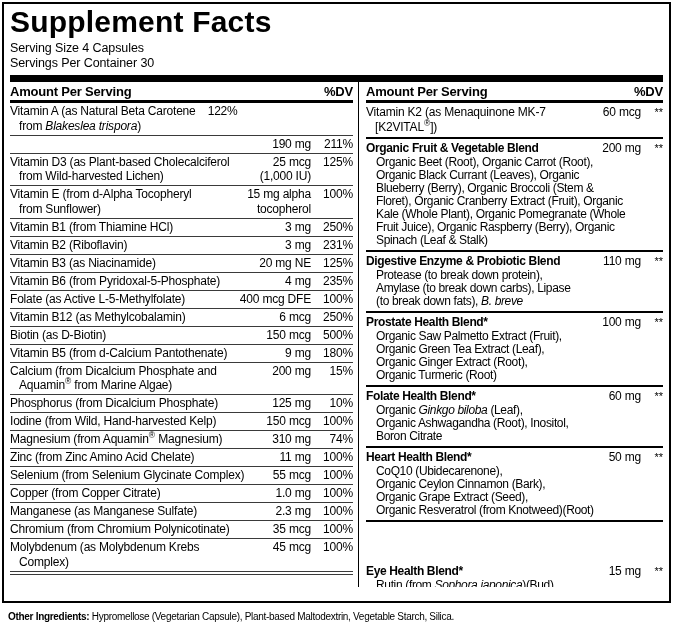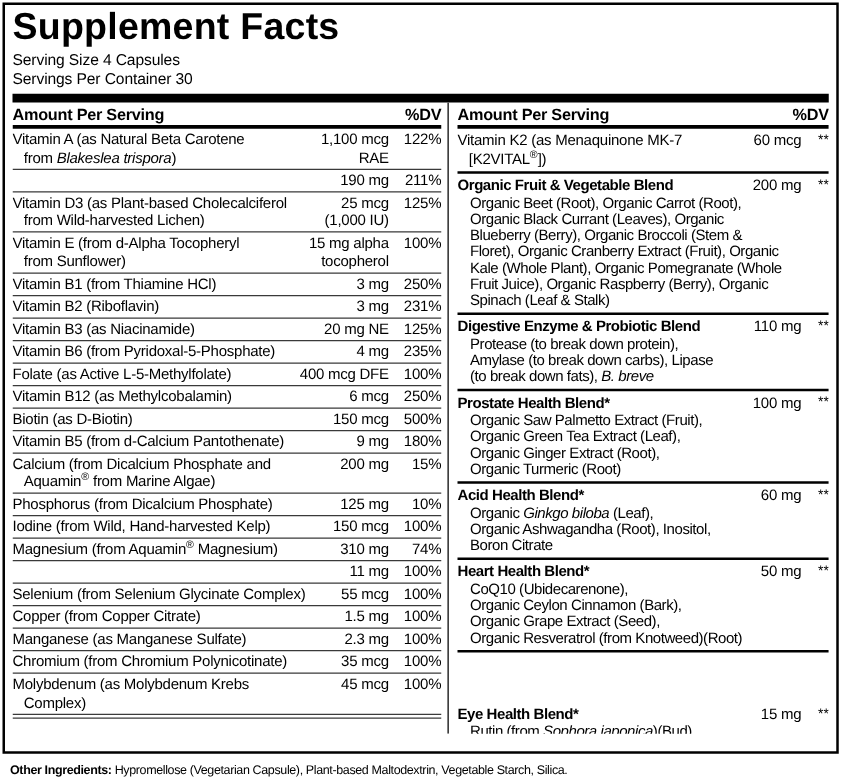--- a/index.html
+++ b/index.html
@@ -70,22 +70,20 @@
   <div class="columns">
     <div class="col col-left">
       <div class="col-header">
         <span>Amount Per Serving</span>
         <span>%DV</span>
       </div>
       <div id="left-rows">
           <div class="nutrient-row">
             <div class="cell-name">Vitamin A (as Natural Beta Carotene
 from <i>Blakeslea trispora</i>)</div>
-            <div class="cell-amount">1,100 mcg
-RAE</div>
             <div class="cell-dv">122%</div>
           </div>
           <div class="nutrient-row">
             <div class="cell-amount">190 mg</div>
             <div class="cell-dv">211%</div>
           </div>
           <div class="nutrient-row">
             <div class="cell-name">Vitamin D3 (as Plant-based Cholecalciferol
 from Wild-harvested Lichen)</div>
             <div class="cell-amount">25 mcg
@@ -154,31 +152,32 @@
             <div class="cell-name">Iodine (from Wild, Hand-harvested Kelp)</div>
             <div class="cell-amount">150 mcg</div>
             <div class="cell-dv">100%</div>
           </div>
           <div class="nutrient-row">
             <div class="cell-name">Magnesium (from Aquamin<sup>®</sup> Magnesium)</div>
             <div class="cell-amount">310 mg</div>
             <div class="cell-dv">74%</div>
           </div>
           <div class="nutrient-row">
+            <div class="cell-name">Zinc (from Zinc Amino Acid Chelate)</div>
             <div class="cell-amount">11 mg</div>
             <div class="cell-dv">100%</div>
           </div>
           <div class="nutrient-row">
             <div class="cell-name">Selenium (from Selenium Glycinate Complex)</div>
             <div class="cell-amount">55 mcg</div>
             <div class="cell-dv">100%</div>
           </div>
           <div class="nutrient-row">
             <div class="cell-name">Copper (from Copper Citrate)</div>
-            <div class="cell-amount">1.5 mg</div>
+            <div class="cell-amount">1.0 mg</div>
             <div class="cell-dv">100%</div>
           </div>
           <div class="nutrient-row">
             <div class="cell-name">Manganese (as Manganese Sulfate)</div>
             <div class="cell-amount">2.3 mg</div>
             <div class="cell-dv">100%</div>
           </div>
           <div class="nutrient-row">
             <div class="cell-name">Chromium (from Chromium Polynicotinate)</div>
             <div class="cell-amount">35 mcg</div>
@@ -239,21 +238,21 @@
               <span class="cell-amount">100 mg</span>
               <span class="cell-dv">**</span>
             </div>
             <div class="blend-ingredients">Organic Saw Palmetto Extract (Fruit),
 Organic Green Tea Extract (Leaf),
 Organic Ginger Extract (Root),
 Organic Turmeric (Root)</div>
           </div>
           <div class="blend">
             <div class="blend-header">
-              <span class="blend-title">Acid Health Blend*</span>
+              <span class="blend-title">Folate Health Blend*</span>
               <span class="cell-amount">60 mg</span>
               <span class="cell-dv">**</span>
             </div>
             <div class="blend-ingredients">Organic <i>Ginkgo biloba</i> (Leaf),
 Organic Ashwagandha (Root), Inositol,
 Boron Citrate</div>
           </div>
           <div class="blend">
             <div class="blend-header">
               <span class="blend-title">Heart Health Blend*</span>

